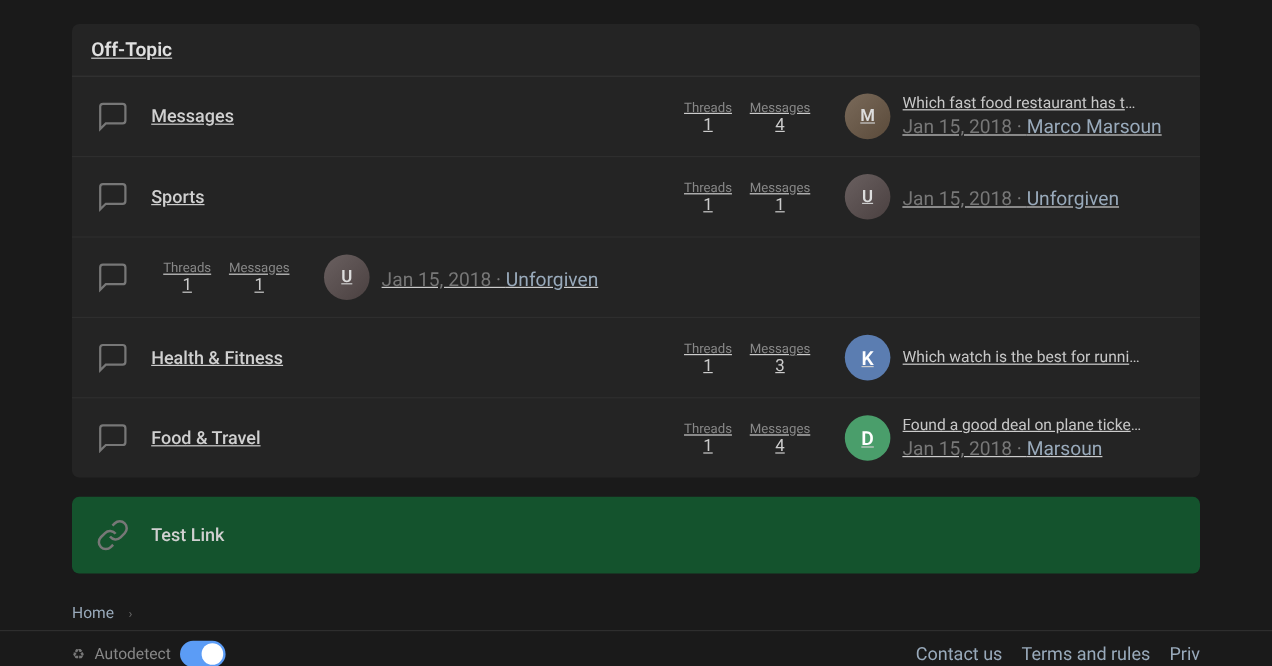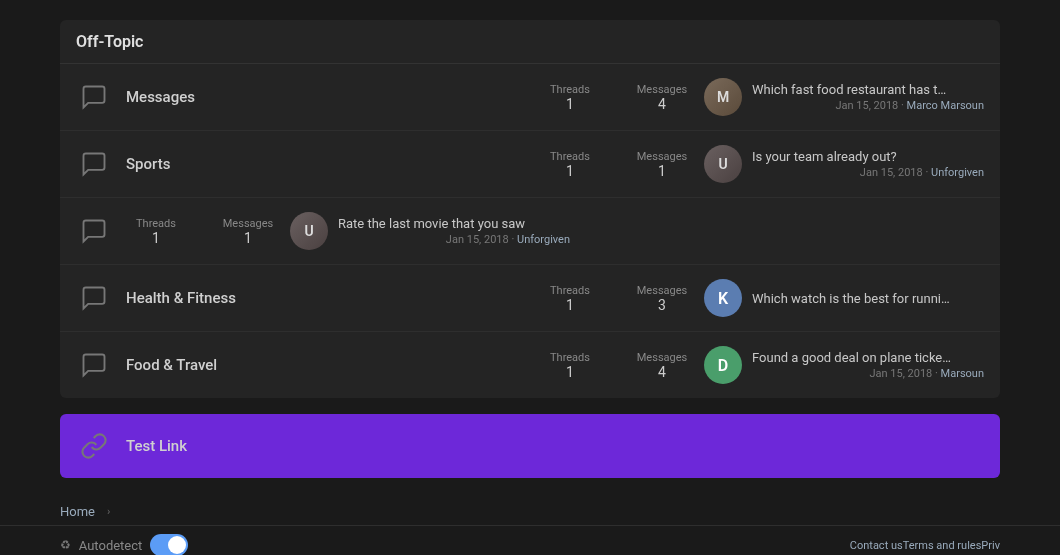--- a/index.html
+++ b/index.html
@@ -13,20 +13,21 @@
     }
 
     .main-container {
       padding: 20px 60px 0 60px;
     }
 
     .section {
       background-color: #242424;
       border-radius: 6px;
       margin-bottom: 16px;
+      text-decoration: underline;
     }
 
     .section-header {
       padding: 12px 16px;
       font-size: 16px;
       font-weight: 600;
       color: #e0e0e0;
       border-bottom: 1px solid #333;
     }
 
@@ -60,22 +61,21 @@
 
     .forum-name {
       flex: 1;
       font-size: 15px;
       color: #d0d0d0;
       font-weight: 500;
     }
 
     .forum-stats {
       display: flex;
-      gap: 32px;
-      margin-right: 12px;
+      margin-right: 24px;
     }
 
     .stat-block {
       text-align: center;
       min-width: 60px;
     }
 
     .stat-label {
       font-size: 11px;
       color: #888;
@@ -119,33 +119,32 @@
       font-size: 13px;
       color: #c8c8c8;
       display: block;
       white-space: nowrap;
       overflow: hidden;
       text-overflow: ellipsis;
       max-width: 200px;
     }
 
     .post-meta {
-      font-size: 11px;
+      font-size: 16px;
       color: #777;
       margin-top: 2px;
-      text-align: right;
     }
 
     .post-meta .author {
       color: #9ab;
     }
 
     
     .test-link-section {
-      background-color: #6d28d9;
+      background-color: #14532d;
       border-radius: 6px;
       margin-bottom: 16px;
     }
 
     .test-link-row {
       display: flex;
       align-items: center;
       padding: 14px 16px;
     }
 
@@ -217,22 +216,22 @@
       border-radius: 50%;
       position: absolute;
       top: 2px;
       right: 2px;
       transition: right 0.2s;
     }
 
     .footer-links {
       display: flex;
       align-items: center;
-      gap: 0;
-      font-size: 11px;
+      gap: 16px;
+      font-size: 15px;
       color: #888;
     }
 
     .footer-links a {
       color: #9ab;
       text-decoration: none;
       cursor: pointer;
     }
 
     
@@ -314,21 +313,20 @@
               <span class="stat-value">1</span>
             </div>
             <div class="stat-block">
               <span class="stat-label">Messages</span>
               <span class="stat-value">1</span>
             </div>
           </div>
           <div class="latest-post">
             <div class="avatar-photo avatar-unforgiven">U</div>
             <div class="post-info">
-      <span class="post-title">Is your team already out?</span>
       <div class="post-meta">
         Jan 15, 2018 · <span class="author">Unforgiven</span>
       </div>
     </div>
           </div>
         </div>
         <div class="forum-row">
           <div class="forum-icon">
             <svg viewBox="0 0 24 24" fill="none" stroke="currentColor" stroke-width="1.6" width="28" height="28">
       <path d="M21 15a2 2 0 0 1-2 2H7l-4 4V5a2 2 0 0 1 2-2h14a2 2 0 0 1 2 2z"></path>
@@ -340,21 +338,20 @@
               <span class="stat-value">1</span>
             </div>
             <div class="stat-block">
               <span class="stat-label">Messages</span>
               <span class="stat-value">1</span>
             </div>
           </div>
           <div class="latest-post">
             <div class="avatar-photo avatar-unforgiven">U</div>
             <div class="post-info">
-      <span class="post-title">Rate the last movie that you saw</span>
       <div class="post-meta">
         Jan 15, 2018 · <span class="author">Unforgiven</span>
       </div>
     </div>
           </div>
         </div>
         <div class="forum-row">
           <div class="forum-icon">
             <svg viewBox="0 0 24 24" fill="none" stroke="currentColor" stroke-width="1.6" width="28" height="28">
       <path d="M21 15a2 2 0 0 1-2 2H7l-4 4V5a2 2 0 0 1 2-2h14a2 2 0 0 1 2 2z"></path>

